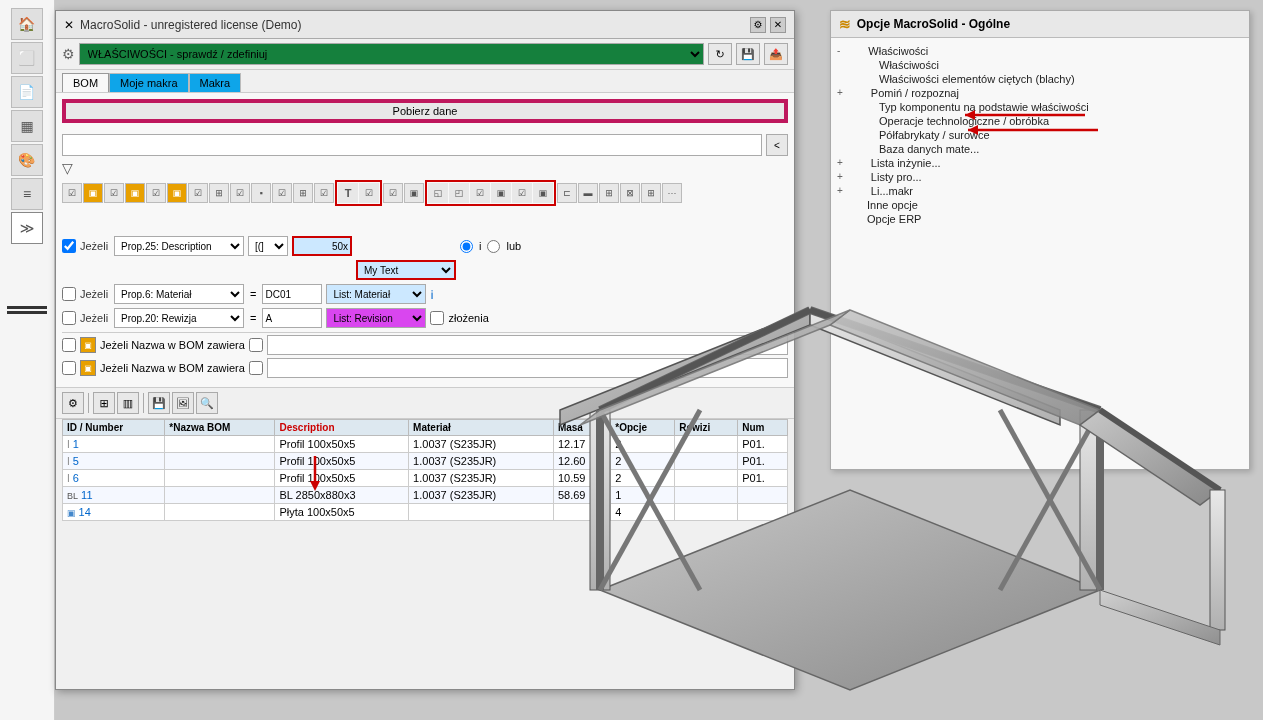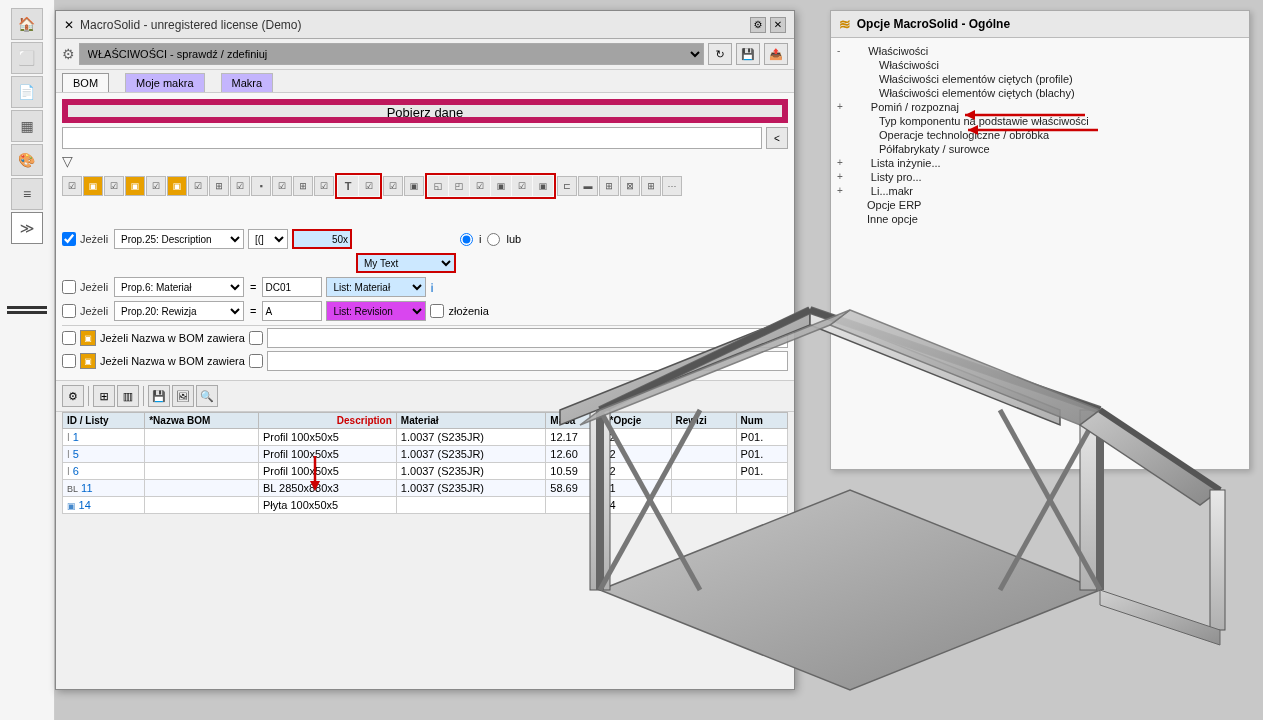--- a/index.html
+++ b/index.html
@@ -50,66 +50,66 @@
       padding: 4px 6px;
       background: #f0f0f0;
       border-bottom: 1px solid #ccc;
       display: flex; align-items: center; gap: 4px;
     }
     .gear-icon { font-size: 14px; color: #666; }
     .dropdown-wide {
       flex: 1;
       height: 22px;
       border: 1px solid #aaa;
-      background: #a3a3a3;
+      background: #15803d;
       padding: 0 4px;
       font-size: 11px;
     }
     .toolbar-btn {
       width: 24px; height: 22px;
       background: #e8e8e8;
       border: 1px solid #aaa;
       cursor: pointer;
       display: flex; align-items: center; justify-content: center;
       font-size: 11px;
     }
 
     
     .tabs-bar {
       display: flex; align-items: center;
       padding: 3px 6px 0;
       background: #f0f0f0;
       border-bottom: 1px solid #ccc;
-      gap: 16px;
+      gap: 0;
     }
     .tab {
       padding: 3px 10px;
       border: 1px solid #bbb;
       border-bottom: none;
-      background: #c4b5fd;
+      background: #0ea5e9;
       cursor: pointer;
       font-size: 11px;
     }
     .tab.active { background: #f8f8f8; border-color: #999; }
 
     
     .content-area {
       padding: 6px;
       background: #f8f8f8;
     }
 
     
     .pobierz-btn {
       width: 100%;
       height: 24px;
       background: #e8e8e8;
-      border: 6px solid #be185d;
+      border: 4px solid #be185d;
       cursor: pointer;
-      font-size: 13px;
-      margin-bottom: 4px;
+      font-size: 11px;
+      margin-bottom: 11px;
     }
 
     
     .search-bar {
       display: flex; gap: 4px; margin-bottom: 4px;
     }
     .search-input {
       flex: 1; height: 22px;
       border: 1px solid #aaa;
       background: white; padding: 0 4px; font-size: 11px;
@@ -435,23 +435,23 @@
     <div class="btm-separator"></div>
     <div class="btm-btn">💾</div>
     <div class="btm-btn">🖼</div>
     <div class="btm-btn">🔍</div>
   </div>
 
   <div style="padding: 0 6px 6px; overflow-x: hidden;">
     <table class="bom-table">
       <thead>
         <tr>
-          <th>ID / Listy</th>
+          <th>ID / Number</th>
           <th>*Nazwa BOM</th>
-          <th style="color:#cc0000;text-align:right;">Description</th>
+          <th style="color:#cc0000;">Description</th>
           <th>Materiał</th>
           <th>Masa</th>
           <th>*Opcje</th>
           <th>Rewizi</th>
           <th>Num</th>
         </tr>
       </thead>
       <tbody>
         <tr>
           <td><span style="color:#888; font-size:10px;">I</span> <span class="id-link">1</span></td>
@@ -519,62 +519,62 @@
       <span class="tree-indent" style="display:inline-block; width:0px;"></span>
       <span class="tree-expand">-</span>
       <span class="tree-label">Właściwości</span>
     </div>
     <div class="tree-item">
       <span class="tree-indent" style="display:inline-block; width:16px;"></span>
       <span class="tree-label">Właściwości</span>
     </div>
     <div class="tree-item">
       <span class="tree-indent" style="display:inline-block; width:16px;"></span>
-      <span class="tree-label">Właściwości elementów ciętych (profile)</span>
-    </div>
-    <div class="tree-item">
-      <span class="tree-indent" style="display:inline-block; width:16px;"></span>
       <span class="tree-label">Właściwości elementów ciętych (blachy)</span>
     </div>
     <div class="tree-item">
       <span class="tree-indent" style="display:inline-block; width:0px;"></span>
       <span class="tree-expand">+</span>
       <span class="tree-label">Pomiń / rozpoznaj</span>
     </div>
     <div class="tree-item">
       <span class="tree-indent" style="display:inline-block; width:16px;"></span>
       <span class="tree-label">Typ komponentu na podstawie właściwości</span>
     </div>
     <div class="tree-item">
       <span class="tree-indent" style="display:inline-block; width:16px;"></span>
       <span class="tree-label">Operacje technologiczne / obróbka</span>
     </div>
     <div class="tree-item">
       <span class="tree-indent" style="display:inline-block; width:16px;"></span>
       <span class="tree-label">Półfabrykaty / surowce</span>
     </div>
     <div class="tree-item">
+      <span class="tree-indent" style="display:inline-block; width:16px;"></span>
+      <span class="tree-label">Baza danych mate...</span>
+    </div>
+    <div class="tree-item">
       <span class="tree-expand">+</span>
       <span class="tree-label">Lista inżynie...</span>
     </div>
     <div class="tree-item">
       <span class="tree-expand">+</span>
       <span class="tree-label">Listy pro...</span>
     </div>
     <div class="tree-item">
       <span class="tree-expand">+</span>
       <span class="tree-label">Li...makr</span>
     </div>
     <div class="tree-item">
       <span class="tree-indent" style="display:inline-block; width:4px;"></span>
+      <span class="tree-label">Inne opcje</span>
+    </div>
+    <div class="tree-item">
+      <span class="tree-indent" style="display:inline-block; width:4px;"></span>
       <span class="tree-label">Opcje ERP</span>
-    </div>
-    <div class="tree-item">
-      <span class="tree-indent" style="display:inline-block; width:4px;"></span>
-      <span class="tree-label">Inne opcje</span>
     </div>
   </div>
 </div>
 
 <svg class="model-svg" width="760" height="500" style="position:absolute; left:500px; top:210px;">
 
   <defs>
     <linearGradient id="steelGrad" x1="0%" y1="0%" x2="100%" y2="100%">
       <stop offset="0%" style="stop-color:#d0d0d0;stop-opacity:1"></stop>
       <stop offset="100%" style="stop-color:#909090;stop-opacity:1"></stop>

